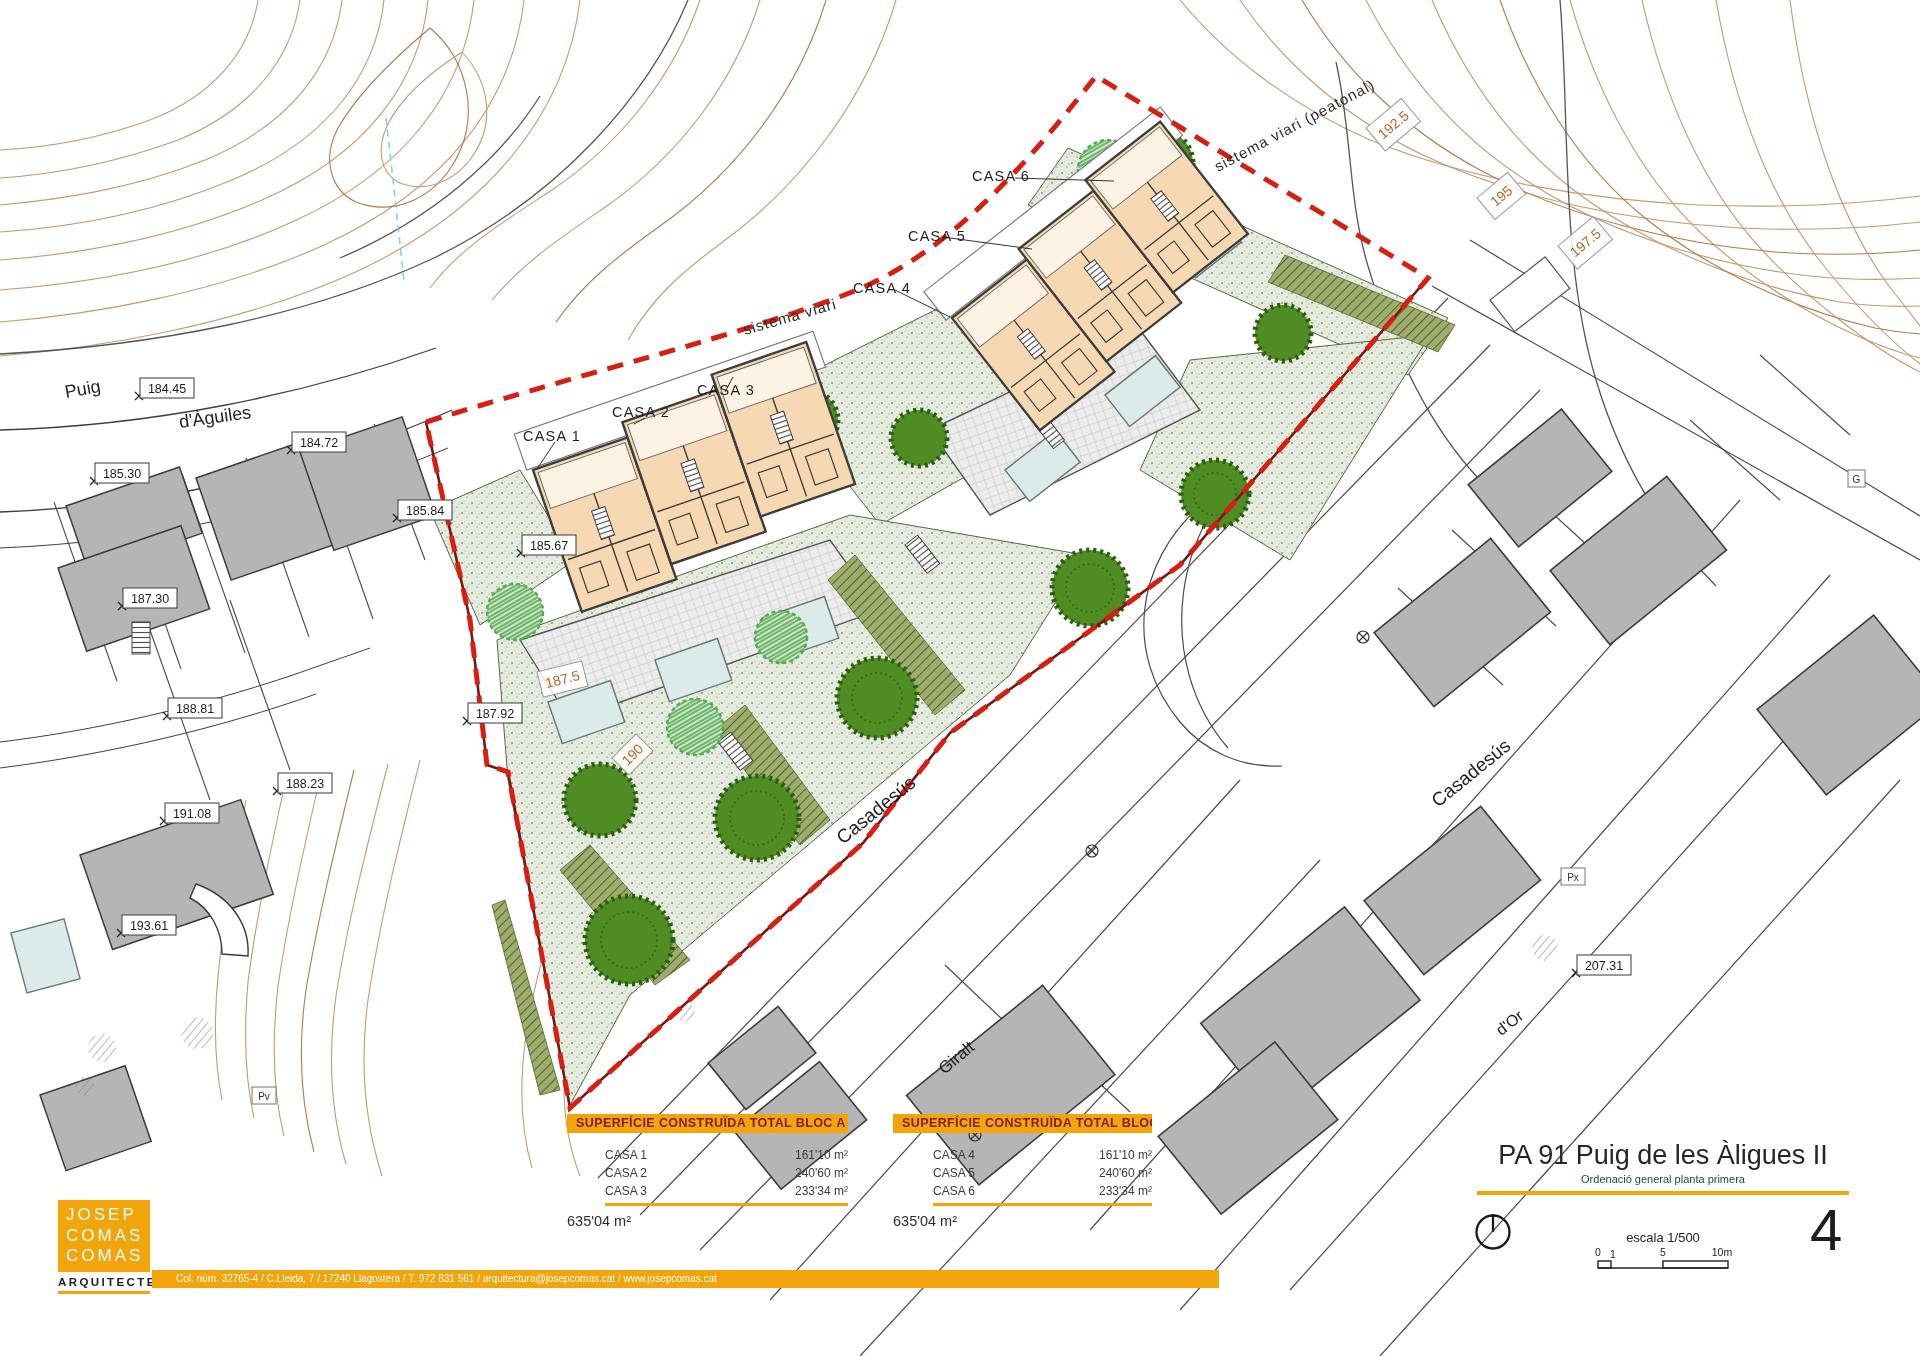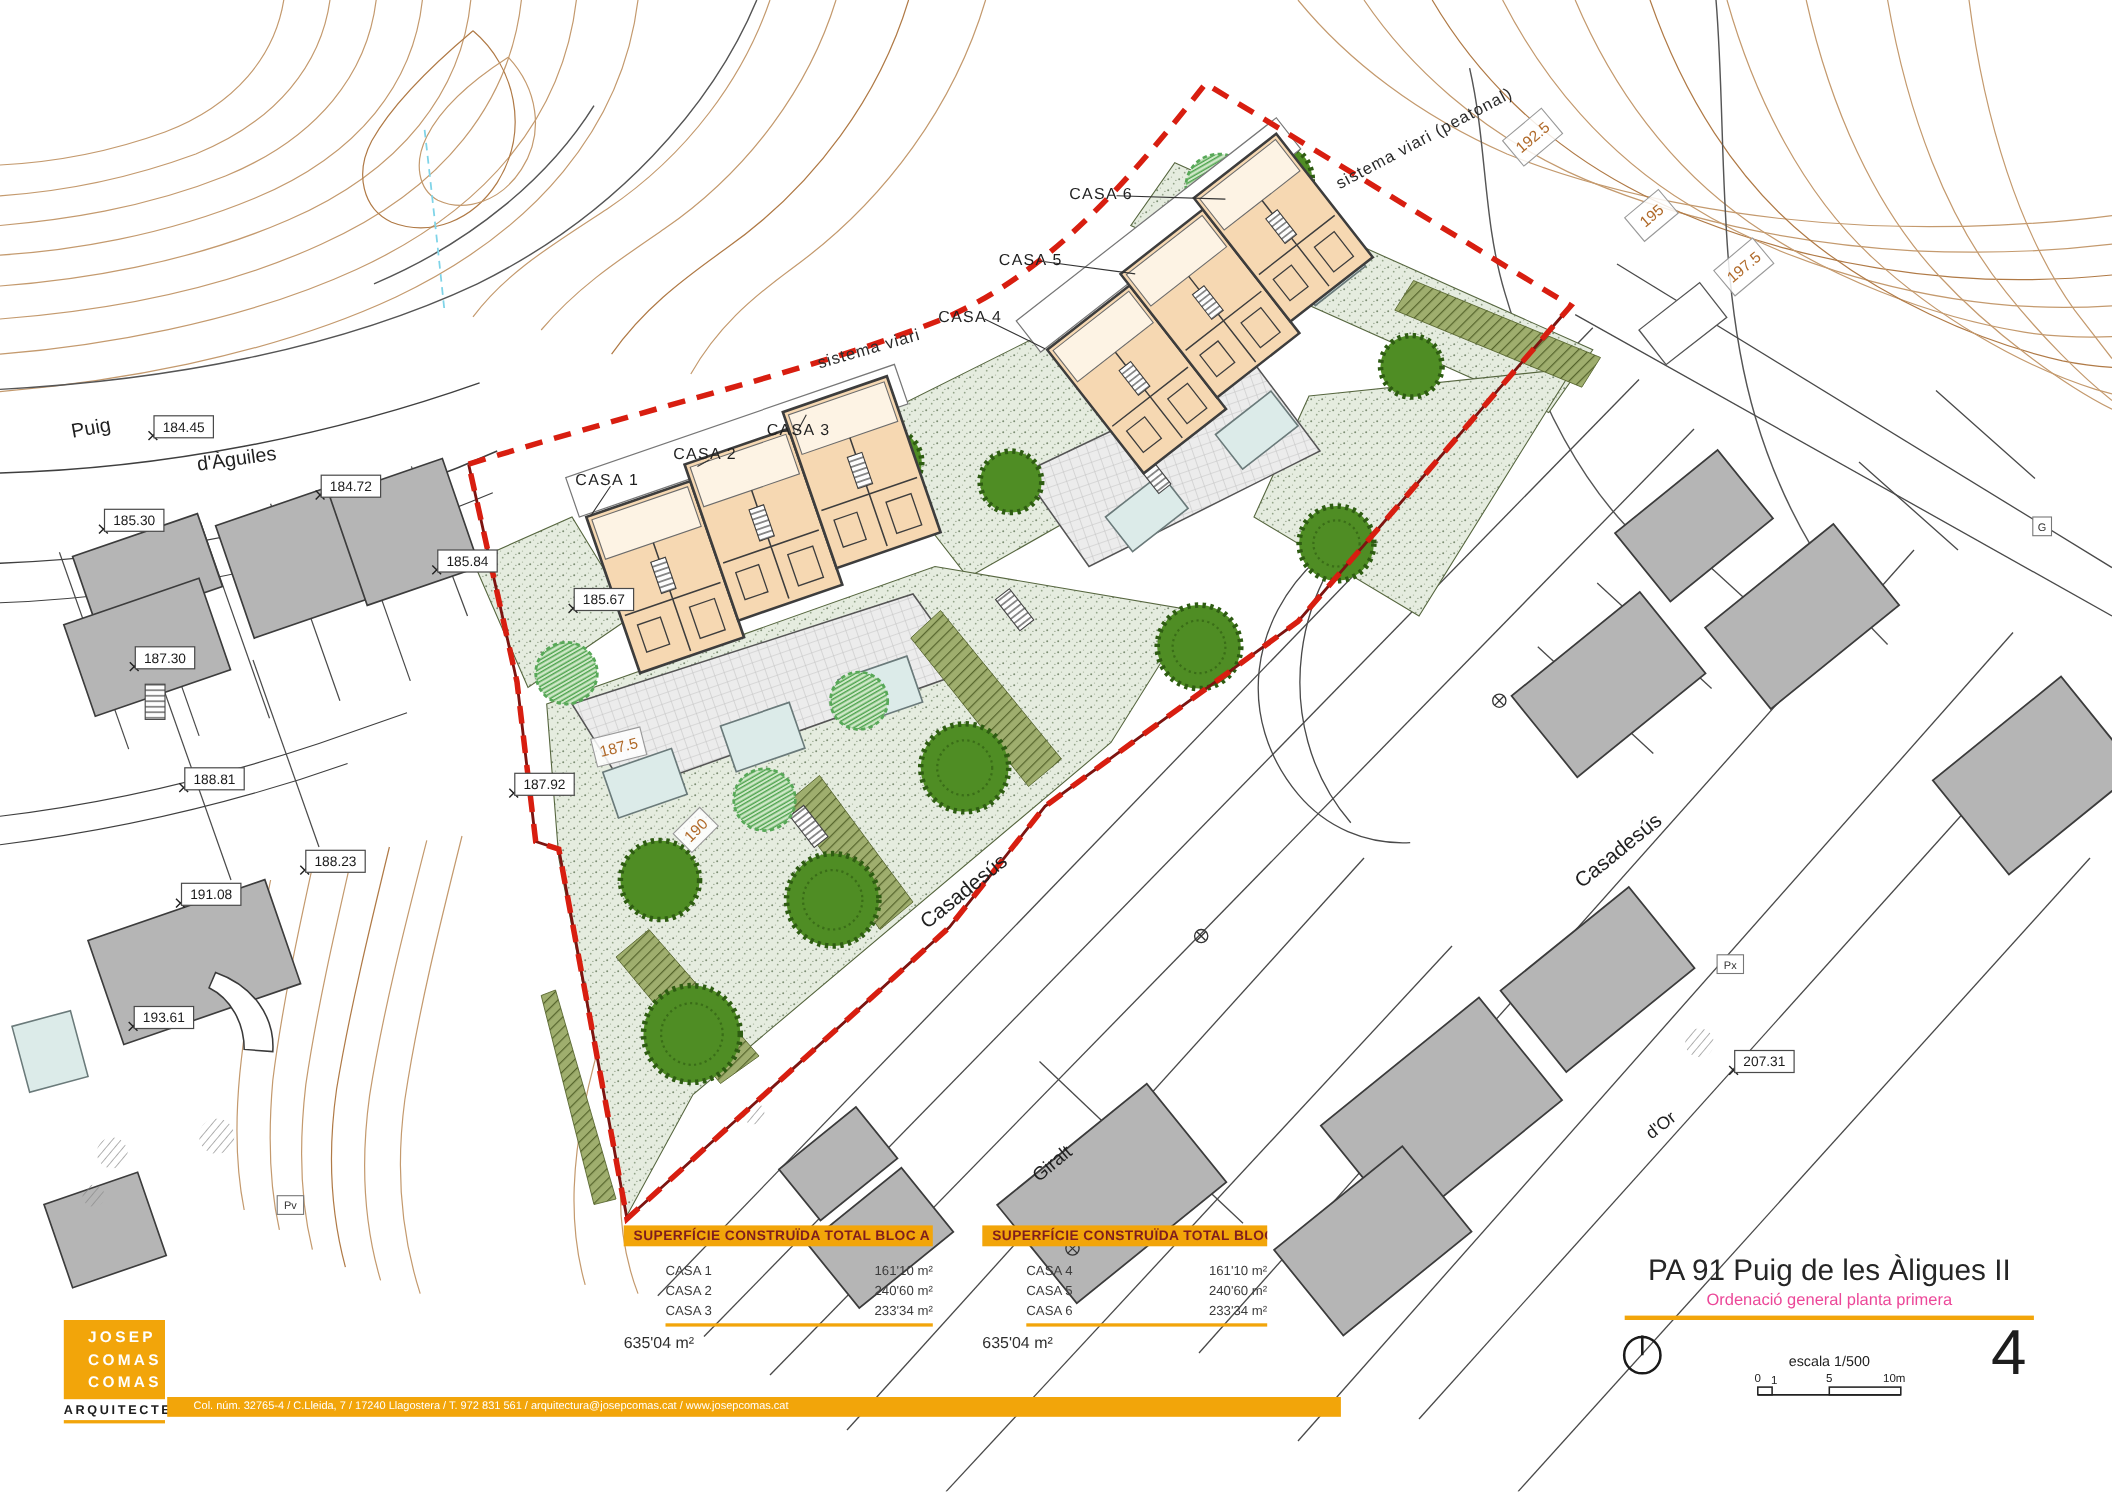--- a/index.html
+++ b/index.html
@@ -26,27 +26,27 @@
             letter-spacing:.4px;height:19px;line-height:19px;padding-left:9px;
             white-space:nowrap;overflow:hidden}
   .tbl .rows{margin-top:13px}
   .tbl .row{display:flex;justify-content:space-between;font-size:12px;color:#3c3c3c;
             height:18px;line-height:18px;padding-left:38px}
   .tbl .rule{height:3px;background:var(--orange);margin-left:38px;margin-top:3px}
   .tbl .total{font-size:14.5px;color:#2e2e2e;margin-top:7px}
   
   #titleblock{left:1477px;top:1140px;width:372px;text-align:center}
   #titleblock .t{font-size:27px;color:#262626;white-space:nowrap}
-  #titleblock .s{font-size:15px;color:#ec4899;margin-top:2px}
+  #titleblock .s{font-size:11px;color:#14532d;margin-top:2px}
   #titleblock .r{height:4px;background:var(--orange);margin-top:6px}
   #sheetnum{left:1810px;top:1196px;font-size:58px;color:#1d1d1d}
   
   #logo{left:58px;top:1200px;width:92px}
-  #logo .box{background:var(--orange);color:#fff;padding:5px 0 5px 22px;
-             font-size:14px;font-weight:bold;letter-spacing:3px;line-height:20.5px}
+  #logo .box{background:var(--orange);color:#fff;padding:5px 0 5px 8px;
+             font-size:17px;font-weight:normal;letter-spacing:3px;line-height:20.5px}
   #logo .sub{font-size:11.5px;font-weight:bold;letter-spacing:2.4px;color:#1c1c1c;
              margin-top:4px;text-align:center;white-space:nowrap}
   #logo .r{height:3.5px;background:var(--orange);margin-top:3px}
   #footerbar{left:152px;top:1270px;width:1043px;height:18px;background:var(--orange);
              color:#fff;font-size:10px;line-height:18px;padding-left:24px;white-space:nowrap}
 </style>
 </head>
 <body>
 
 <svg class="abs" style="left:0;top:0" width="1920" height="1356" viewBox="0 0 1920 1356">

